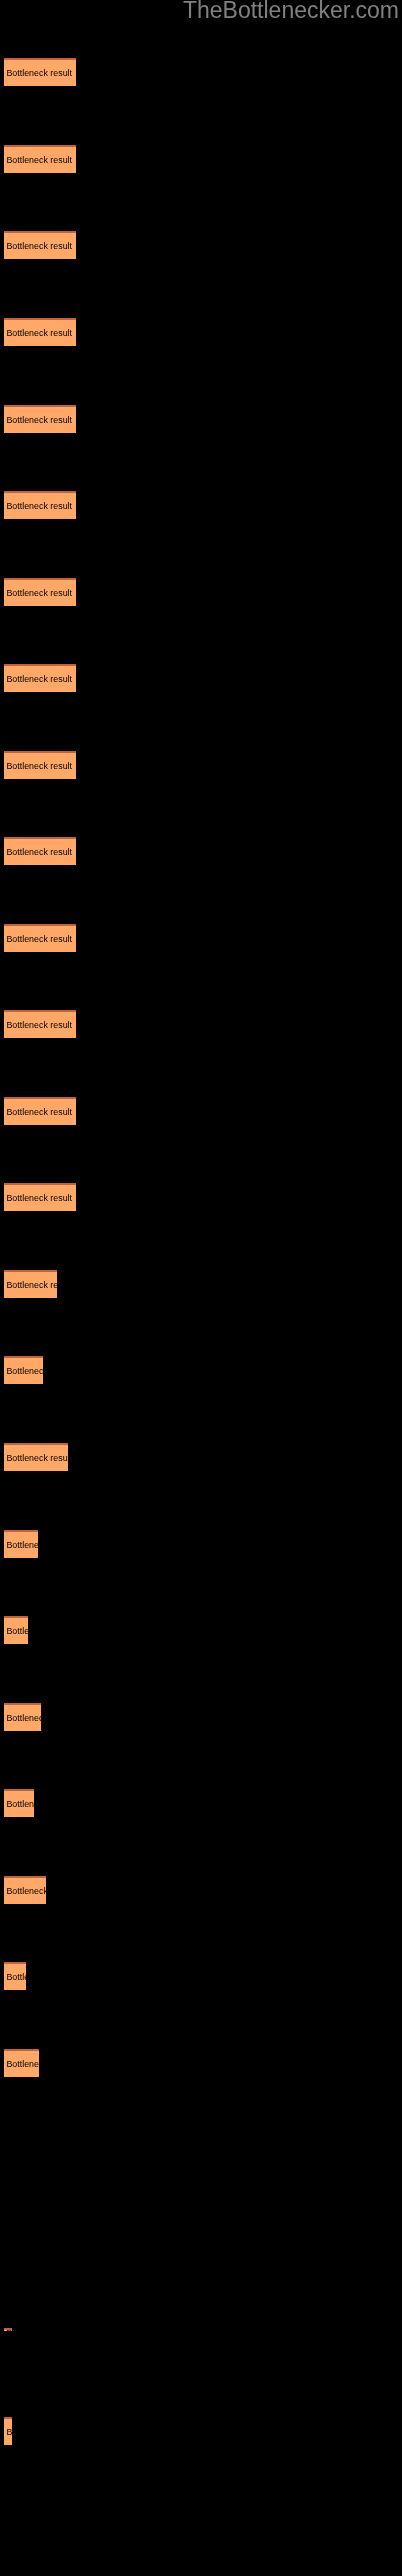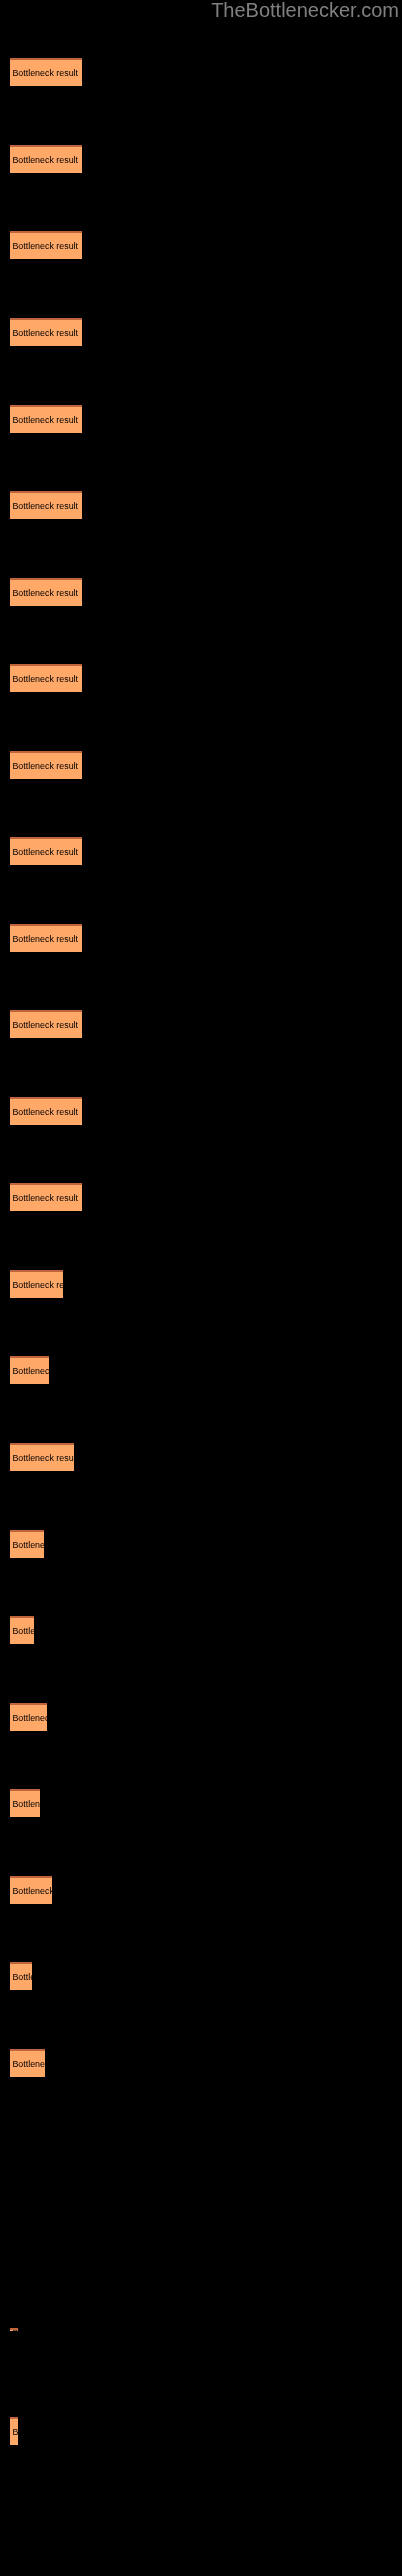--- a/index.html
+++ b/index.html
@@ -11,41 +11,41 @@
     width: 403px;
     height: 2576px;
     position: relative;
     overflow: hidden;
     font-family: "Liberation Sans", sans-serif;
   }
   #site-title {
     position: absolute;
     top: 0px;
     right: 4px;
-    font-size: 20px;
+    font-size: 23px;
     line-height: 21px;
     color: #808080;
     letter-spacing: 0px;
     white-space: nowrap;
     font-weight: normal;
   }
   #chart-area {
     position: absolute;
     top: 0;
     left: 0;
     width: 403px;
     height: 2576px;
   }
   .bar-row {
     position: absolute;
     left: 0;
   }
   .bar {
     position: absolute;
-    left: 10px;
+    left: 4px;
     box-sizing: border-box;
     background: #ffa868;
     border-top: 2.4px solid #c0643c;
     overflow: hidden;
     white-space: nowrap;
   }
   .bar-label {
     position: absolute;
     left: 2.4px;
     top: 50%;

